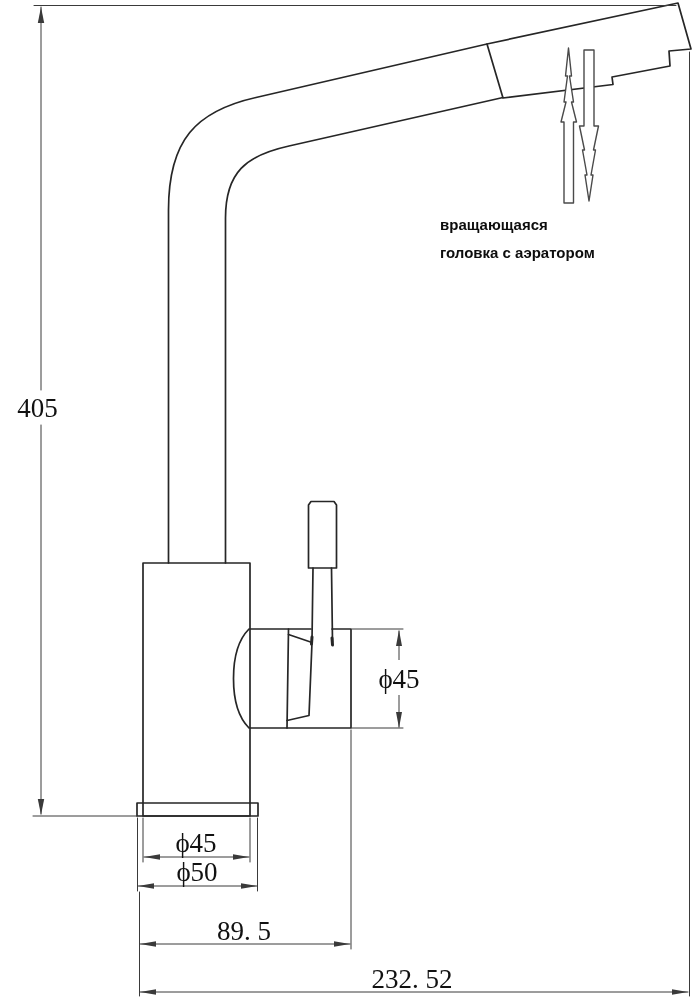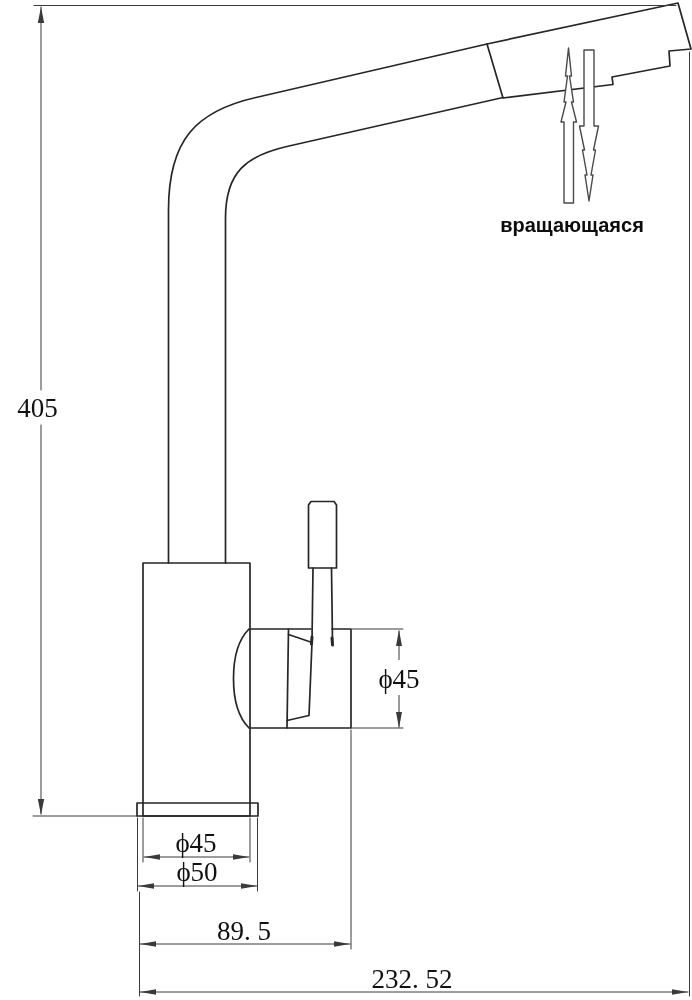--- a/index.html
+++ b/index.html
@@ -6,22 +6,22 @@
   #page{position:relative;width:692px;height:1000px;background:#ffffff;overflow:hidden;
         font-family:"Liberation Sans","DejaVu Sans",sans-serif;}
   #page svg{position:absolute;left:0;top:0;}
   .outline{fill:none;stroke:#262626;stroke-width:1.7;stroke-linejoin:round;stroke-linecap:round;}
   .thin{fill:none;stroke:#3a3a3a;stroke-width:1;stroke-linecap:round;}
   .dimarrow{fill:#3a3a3a;stroke:none;}
   .mask{fill:#ffffff;stroke:none;}
   .rotarrow{fill:#ffffff;stroke:#4a4a4a;stroke-width:1.4;stroke-linejoin:round;}
   .dimtext{font-family:"Liberation Serif","DejaVu Serif",serif;font-size:27px;fill:#111;}
   .dimtext-mid{text-anchor:middle;}
-  .annotation{position:absolute;left:462px;top:211px;width:220px;
-      font-weight:bold;font-size:20px;line-height:28px;color:#0d0d0d;white-space:nowrap;text-align:center;}
+  .annotation{position:absolute;left:440px;top:211px;width:220px;
+      font-weight:bold;font-size:15px;line-height:28px;color:#0d0d0d;white-space:nowrap;}
 </style>
 </head>
 <body>
 
 <div id="page">
   <svg width="692" height="1000" viewBox="0 0 692 1000">
 
     <g>
 
       <path class="outline" d="M 168.5,563 L 168.5,210 C 168.5,140 196,111 256,97.5 L 487,44"></path>
@@ -96,14 +96,15 @@
       <path class="thin" d="M 689.5,52 L 689.5,996"></path>
       <path class="thin" d="M 140,992 L 688,992"></path>
       <polygon class="dimarrow" points="140,992 156,989.2 156,994.8"></polygon>
       <polygon class="dimarrow" points="688,992 672,989.2 672,994.8"></polygon>
       <text class="dimtext dimtext-mid" x="412" y="988">232. 52</text>
     </g>
   </svg>
 
   <div class="annotation">
     <div>вращающаяся</div>
+    <div>головка с аэратором</div>
   </div>
 </div>
 
 </body></html>

